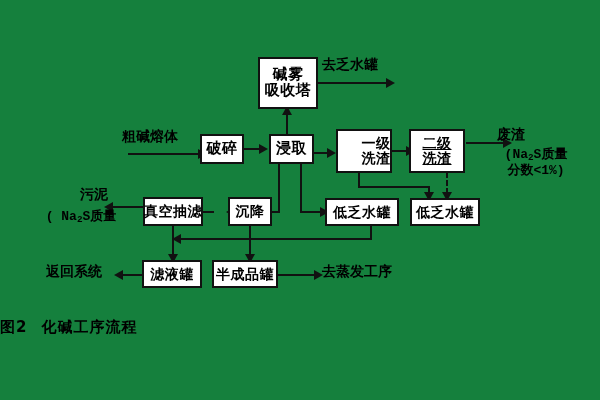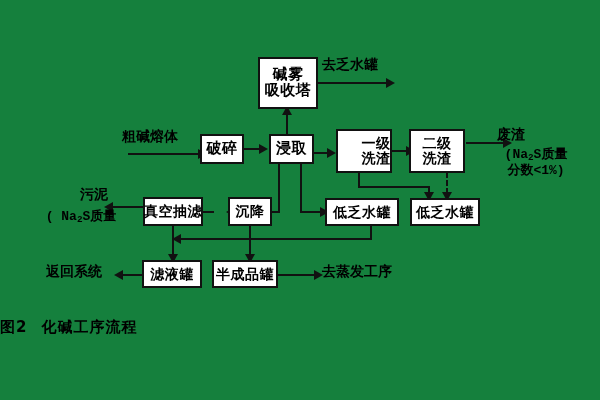--- a/index.html
+++ b/index.html
@@ -178,21 +178,21 @@
 
   <div class="box" style="left:269px; top:134px; width:45px; height:30px; font-size:15px;">
     <span class="ln">浸取</span>
   </div>
 
   <div class="box" style="left:336px; top:129px; width:56px; height:44px; font-size:14px;padding-left:24px;">
     <span class="ln">一级</span>
     <span class="ln">洗渣</span>
   </div>
 
-  <div class="box" style="left:409px; top:129px; width:56px; height:44px; font-size:14px;">
+  <div class="box" style="left:409px; top:129px; width:56px; height:44px; font-size:14px;text-decoration:underline;">
     <span class="ln">二级</span>
     <span class="ln">洗渣</span>
   </div>
 
   <div class="box" style="left:143px; top:197px; width:60px; height:29px; font-size:14px;">
     <span class="ln">真空抽滤</span>
   </div>
 
   <div class="box" style="left:228px; top:197px; width:44px; height:29px; font-size:14px;">
     <span class="ln">沉降</span>

